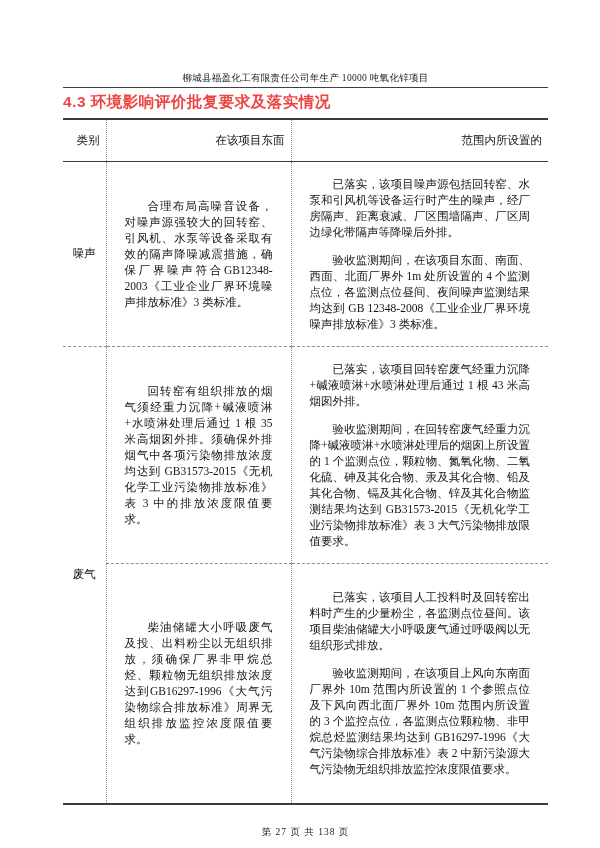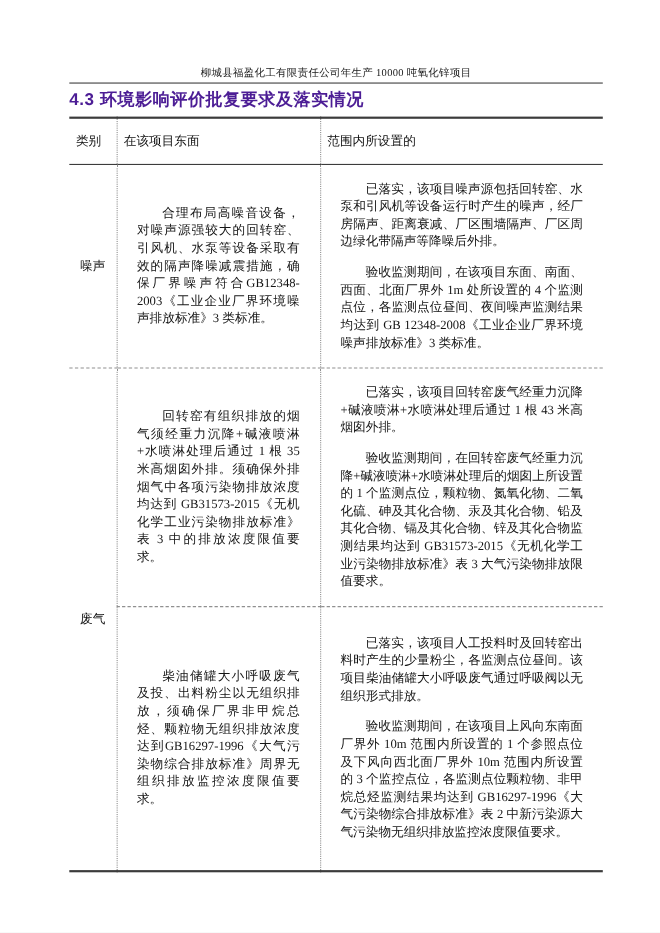--- a/index.html
+++ b/index.html
@@ -10,37 +10,38 @@
     margin: 0 auto;
     background: #ffffff;
     font-family: "Liberation Serif", serif;
     color: #111111;
     overflow: hidden;
   }
   .content { margin-left: 63px; width: 485px; }
 
   .doc-header {
     padding-top: 60px;
+    margin-top: 12px;
   }
   .doc-header .rule-box {
     border-bottom: 1px solid #3f3f3f;
     padding-bottom: 2px;
     text-align: center;
     font-size: 9.5px;
     letter-spacing: 0.3px;
     color: #1a1a1a;
   }
 
   .section-heading {
     margin: 4px 0 0 0;
     font-family: "Liberation Sans", sans-serif;
     font-weight: bold;
     font-size: 15.5px;
     letter-spacing: 0.5px;
-    color: #4c1d95;
+    color: #ef4444;
   }
 
   .table-caption {
     margin-top: 10px;
     text-align: center;
     font-weight: bold;
     font-size: 11.5px;
   }
   .table-caption .cap-title { margin-left: 16px; }
 
@@ -54,21 +55,21 @@
     font-size: 11.5px;
   }
   .review-table th, .review-table td {
     vertical-align: middle;
     padding: 2px 6px;
     box-sizing: border-box;
   }
   .review-table thead tr { height: 42px; }
   .review-table thead th {
     font-weight: normal;
-    text-align: left;
+    text-align: right;
     border-bottom: 1.5px solid #3c3c3c;
   }
   .review-table .c2, .review-table .c3 { border-left: 1px dotted #8f8f8f; }
 
   tr.row-noise { height: 151px; }
   tr.row-gas-a { height: 212px; }
   tr.row-gas-b { height: 241px; }
   tr.row-gas-a td { border-top: 1px dashed #909090; }
   tr.row-gas-b td { border-top: 1px dashed #909090; }
 
@@ -142,14 +143,15 @@
             <p>柴油储罐大小呼吸废气及投、出料粉尘以无组织排放，须确保厂界非甲烷总烃、颗粒物无组织排放浓度达到GB16297-1996《大气污染物综合排放标准》周界无组织排放监控浓度限值要求。</p>
           </td>
           <td class="c3 act-cell">
             <p>已落实，该项目人工投料时及回转窑出料时产生的少量粉尘，各监测点位昼间。该项目柴油储罐大小呼吸废气通过呼吸阀以无组织形式排放。</p>
             <p>验收监测期间，在该项目上风向东南面厂界外 10m 范围内所设置的 1 个参照点位及下风向西北面厂界外 10m 范围内所设置的 3 个监控点位，各监测点位颗粒物、非甲烷总烃监测结果均达到 GB16297-1996《大气污染物综合排放标准》表 2 中新污染源大气污染物无组织排放监控浓度限值要求。</p>
           </td>
         </tr>
       </tbody>
     </table>
 
+    <div class="page-footer">第 27 页 共 138 页</div>
   </div>
 </div>
 
 </body></html>

